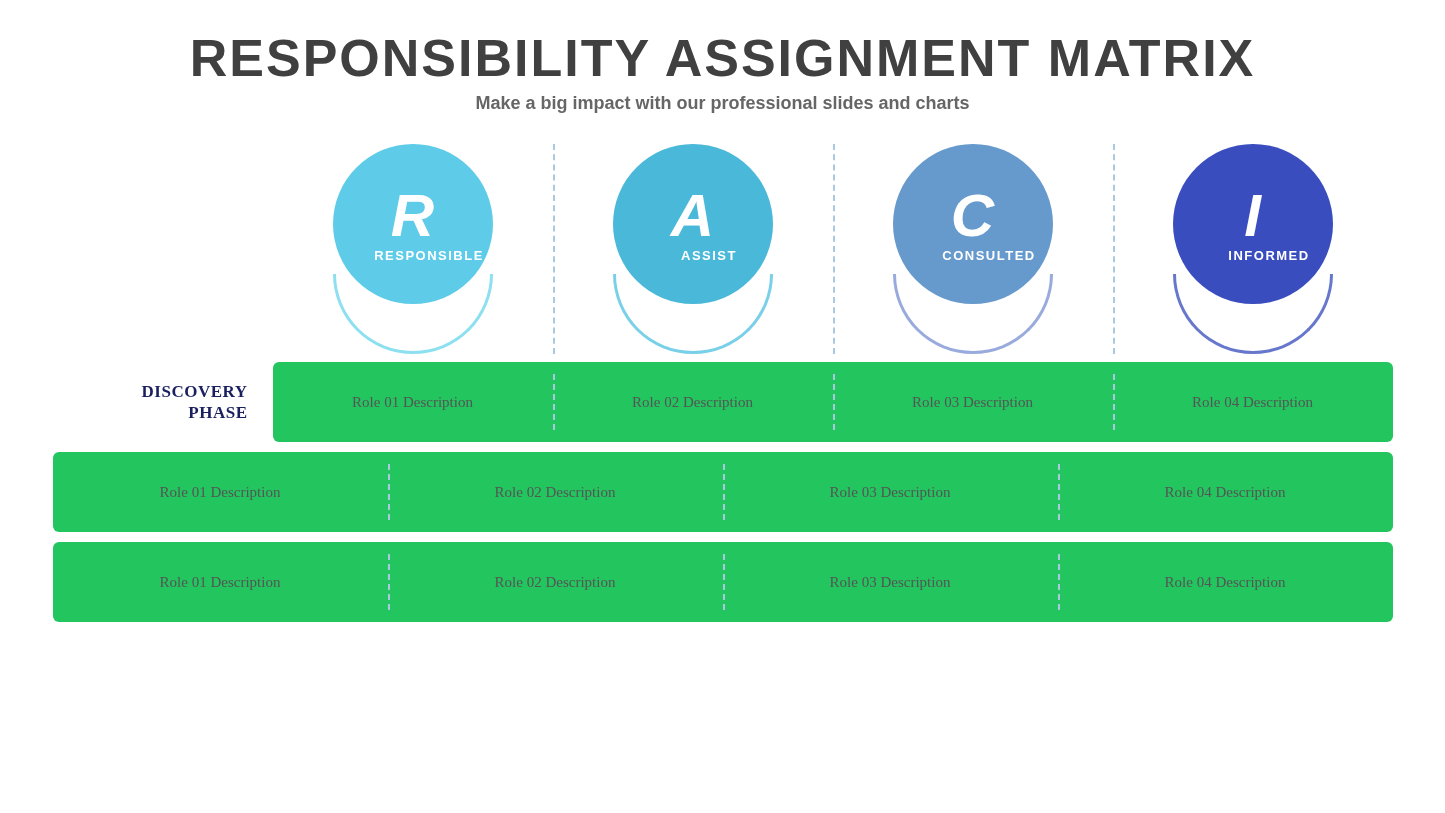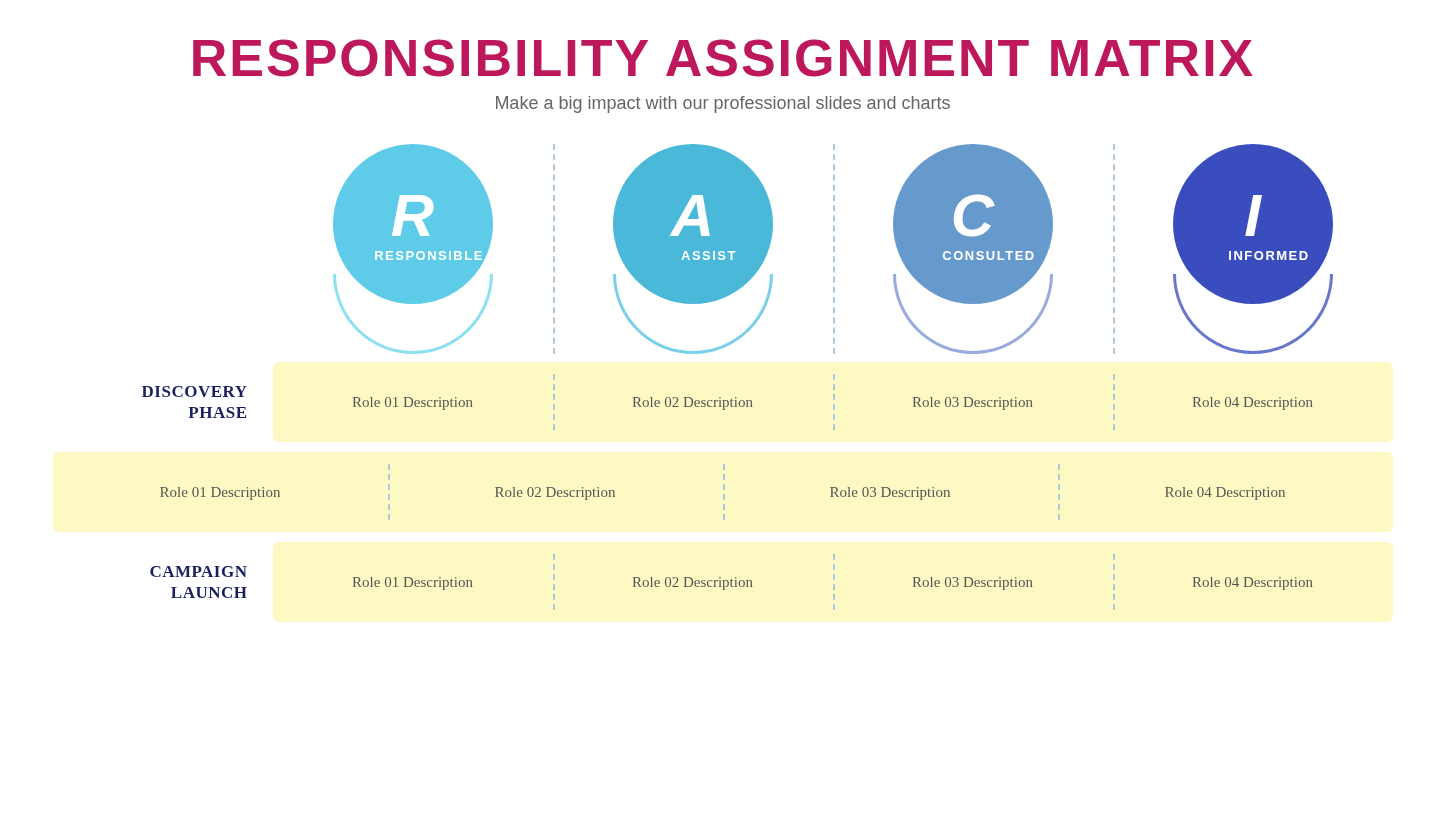--- a/index.html
+++ b/index.html
@@ -16,31 +16,31 @@
     }
 
     .header {
       text-align: center;
       margin-bottom: 10px;
     }
 
     .main-title {
       font-size: 52px;
       font-weight: 900;
-      color: #be185d;
+      color: #404040;
       letter-spacing: 2px;
       text-transform: uppercase;
       line-height: 1.1;
     }
 
     .subtitle {
       font-size: 18px;
       color: #666;
       margin-top: 6px;
-      font-weight: 400;
+      font-weight: 700;
     }
 
     .matrix-container {
       width: 100%;
       max-width: 1340px;
       margin-top: 20px;
       display: flex;
       flex-direction: column;
     }
 
@@ -159,21 +159,21 @@
       font-weight: 900;
       color: #1a1f5e;
       text-transform: uppercase;
       line-height: 1.25;
       letter-spacing: 0.5px;
     }
 
     .row-cells {
       display: flex;
       flex: 1;
-      background: #fef9c3;
+      background: #22c55e;
       border-radius: 6px;
       align-items: flex-end;
     }
 
     .cell {
       flex: 1;
       display: flex;
       align-items: center;
       justify-content: center;
       padding: 18px 10px;
@@ -271,23 +271,20 @@
           </div>
           <div class="cell">
             <span class="cell-text">Role 03 Description</span>
           </div>
           <div class="cell">
             <span class="cell-text">Role 04 Description</span>
           </div>
         </div>
       </div>
       <div class="data-row">
-        <div class="row-label">
-          <div class="row-label-text">CAMPAIGN<br>LAUNCH</div>
-        </div>
         <div class="row-cells">
           <div class="cell">
             <span class="cell-text">Role 01 Description</span>
           </div>
           <div class="cell">
             <span class="cell-text">Role 02 Description</span>
           </div>
           <div class="cell">
             <span class="cell-text">Role 03 Description</span>
           </div>

